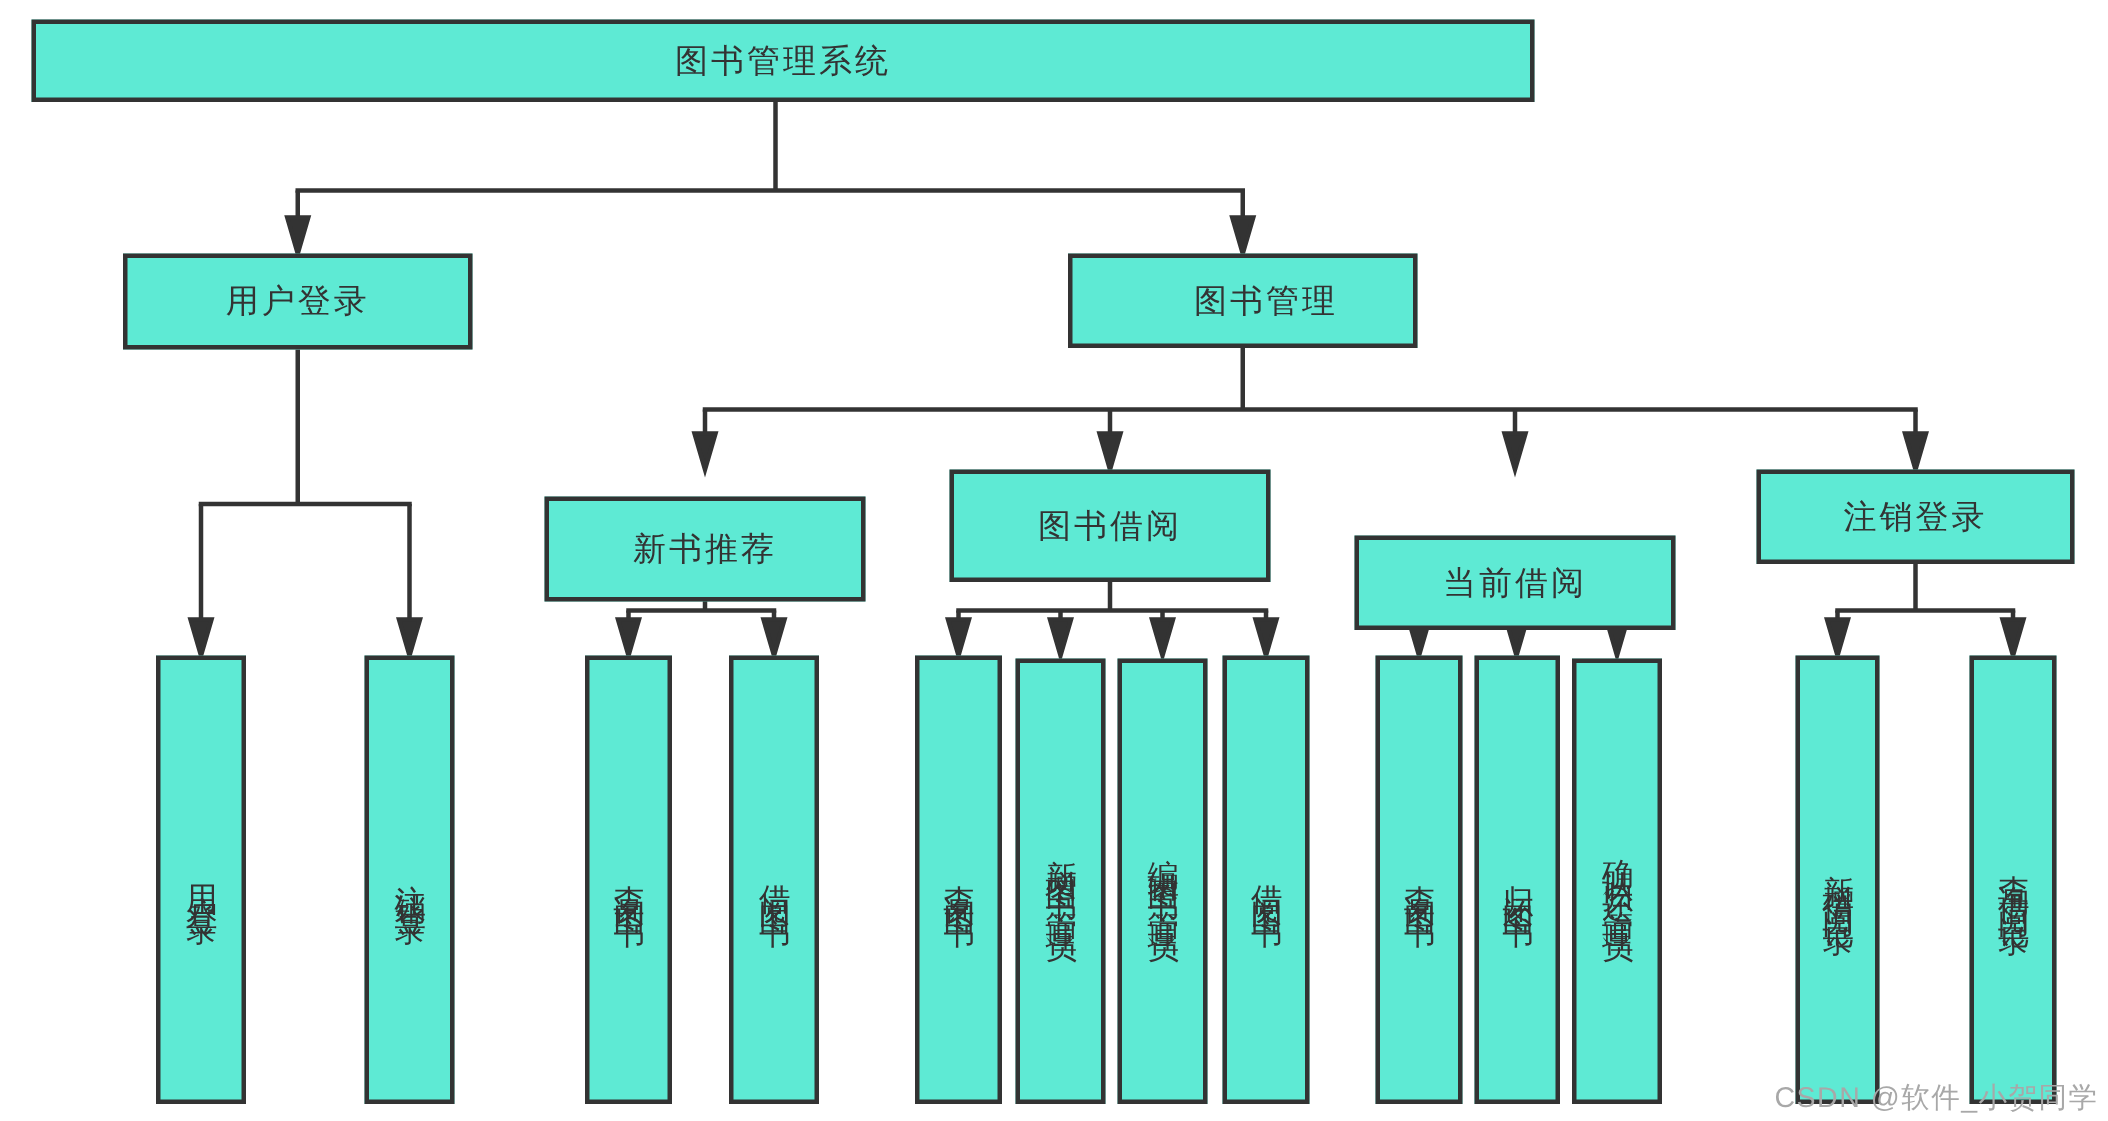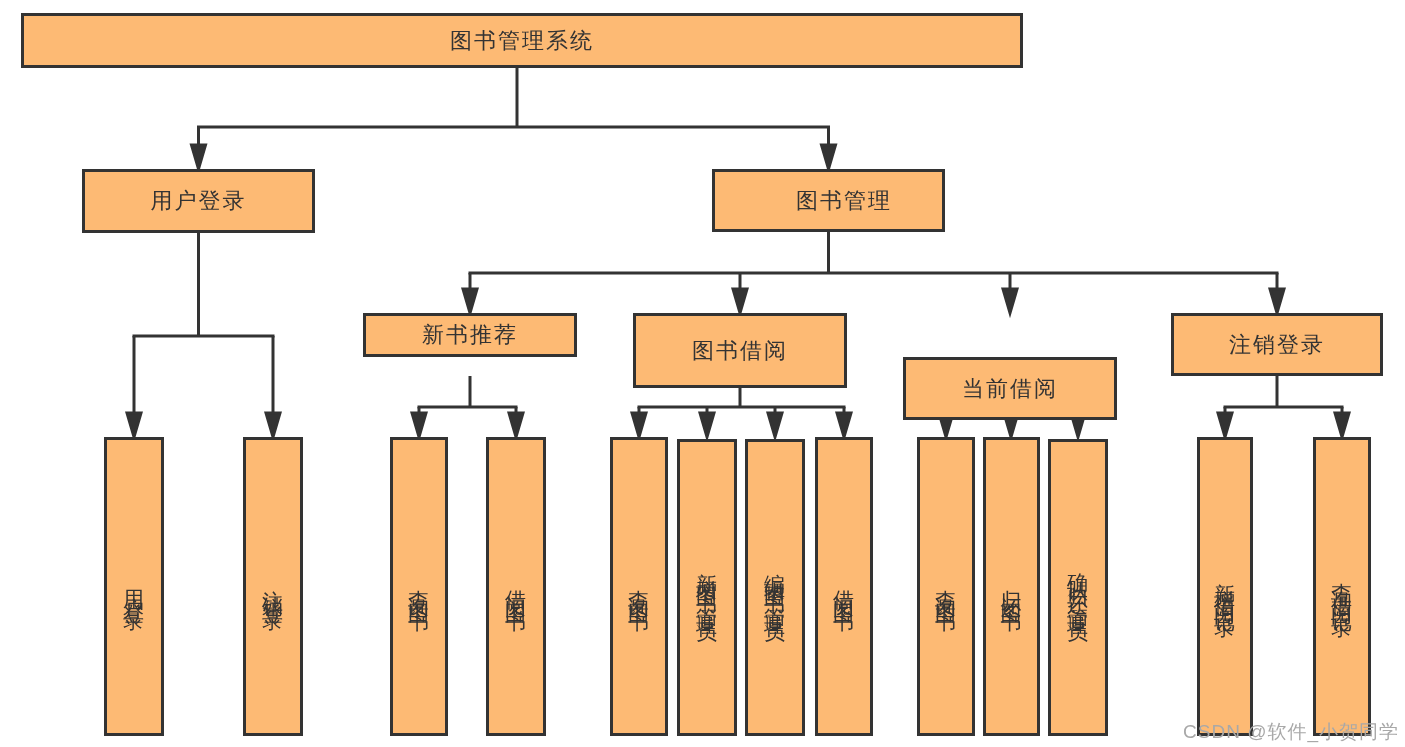--- a/index.html
+++ b/index.html
@@ -19,21 +19,21 @@
     position: absolute;
     left: 0;
     top: 0;
     width: 1405px;
     height: 747px;
   }
   .node {
     position: absolute;
     box-sizing: border-box;
     border: 3px solid #333333;
-    background: #fdba74;
+    background: #5eead4;
     display: flex;
     align-items: center;
     justify-content: center;
     color: #333333;
   }
   .hbox span {
     font-size: 22px;
     letter-spacing: 2px;
     white-space: nowrap;
     color: #333333;
@@ -143,21 +143,21 @@
     <span>图书管理系统</span>
   </div>
 
   <div class="node hbox" style="left:82px; top:169px; width:233px; height:64px;">
     <span>用户登录</span>
   </div>
   <div class="node hbox" style="left:712px; top:169px; width:233px; height:63px;padding-left:31px;">
     <span>图书管理</span>
   </div>
 
-  <div class="node hbox" style="left:363px; top:313px; width:214px; height:44px;">
+  <div class="node hbox" style="left:363px; top:331px; width:214px; height:70px;">
     <span>新书推荐</span>
   </div>
   <div class="node hbox" style="left:633px; top:313px; width:214px; height:75px;">
     <span>图书借阅</span>
   </div>
   <div class="node hbox" style="left:903px; top:313px; width:214px; height:63px;margin-top:44px;">
     <span>当前借阅</span>
   </div>
   <div class="node hbox" style="left:1171px; top:313px; width:212px; height:63px;">
     <span>注销登录</span>

